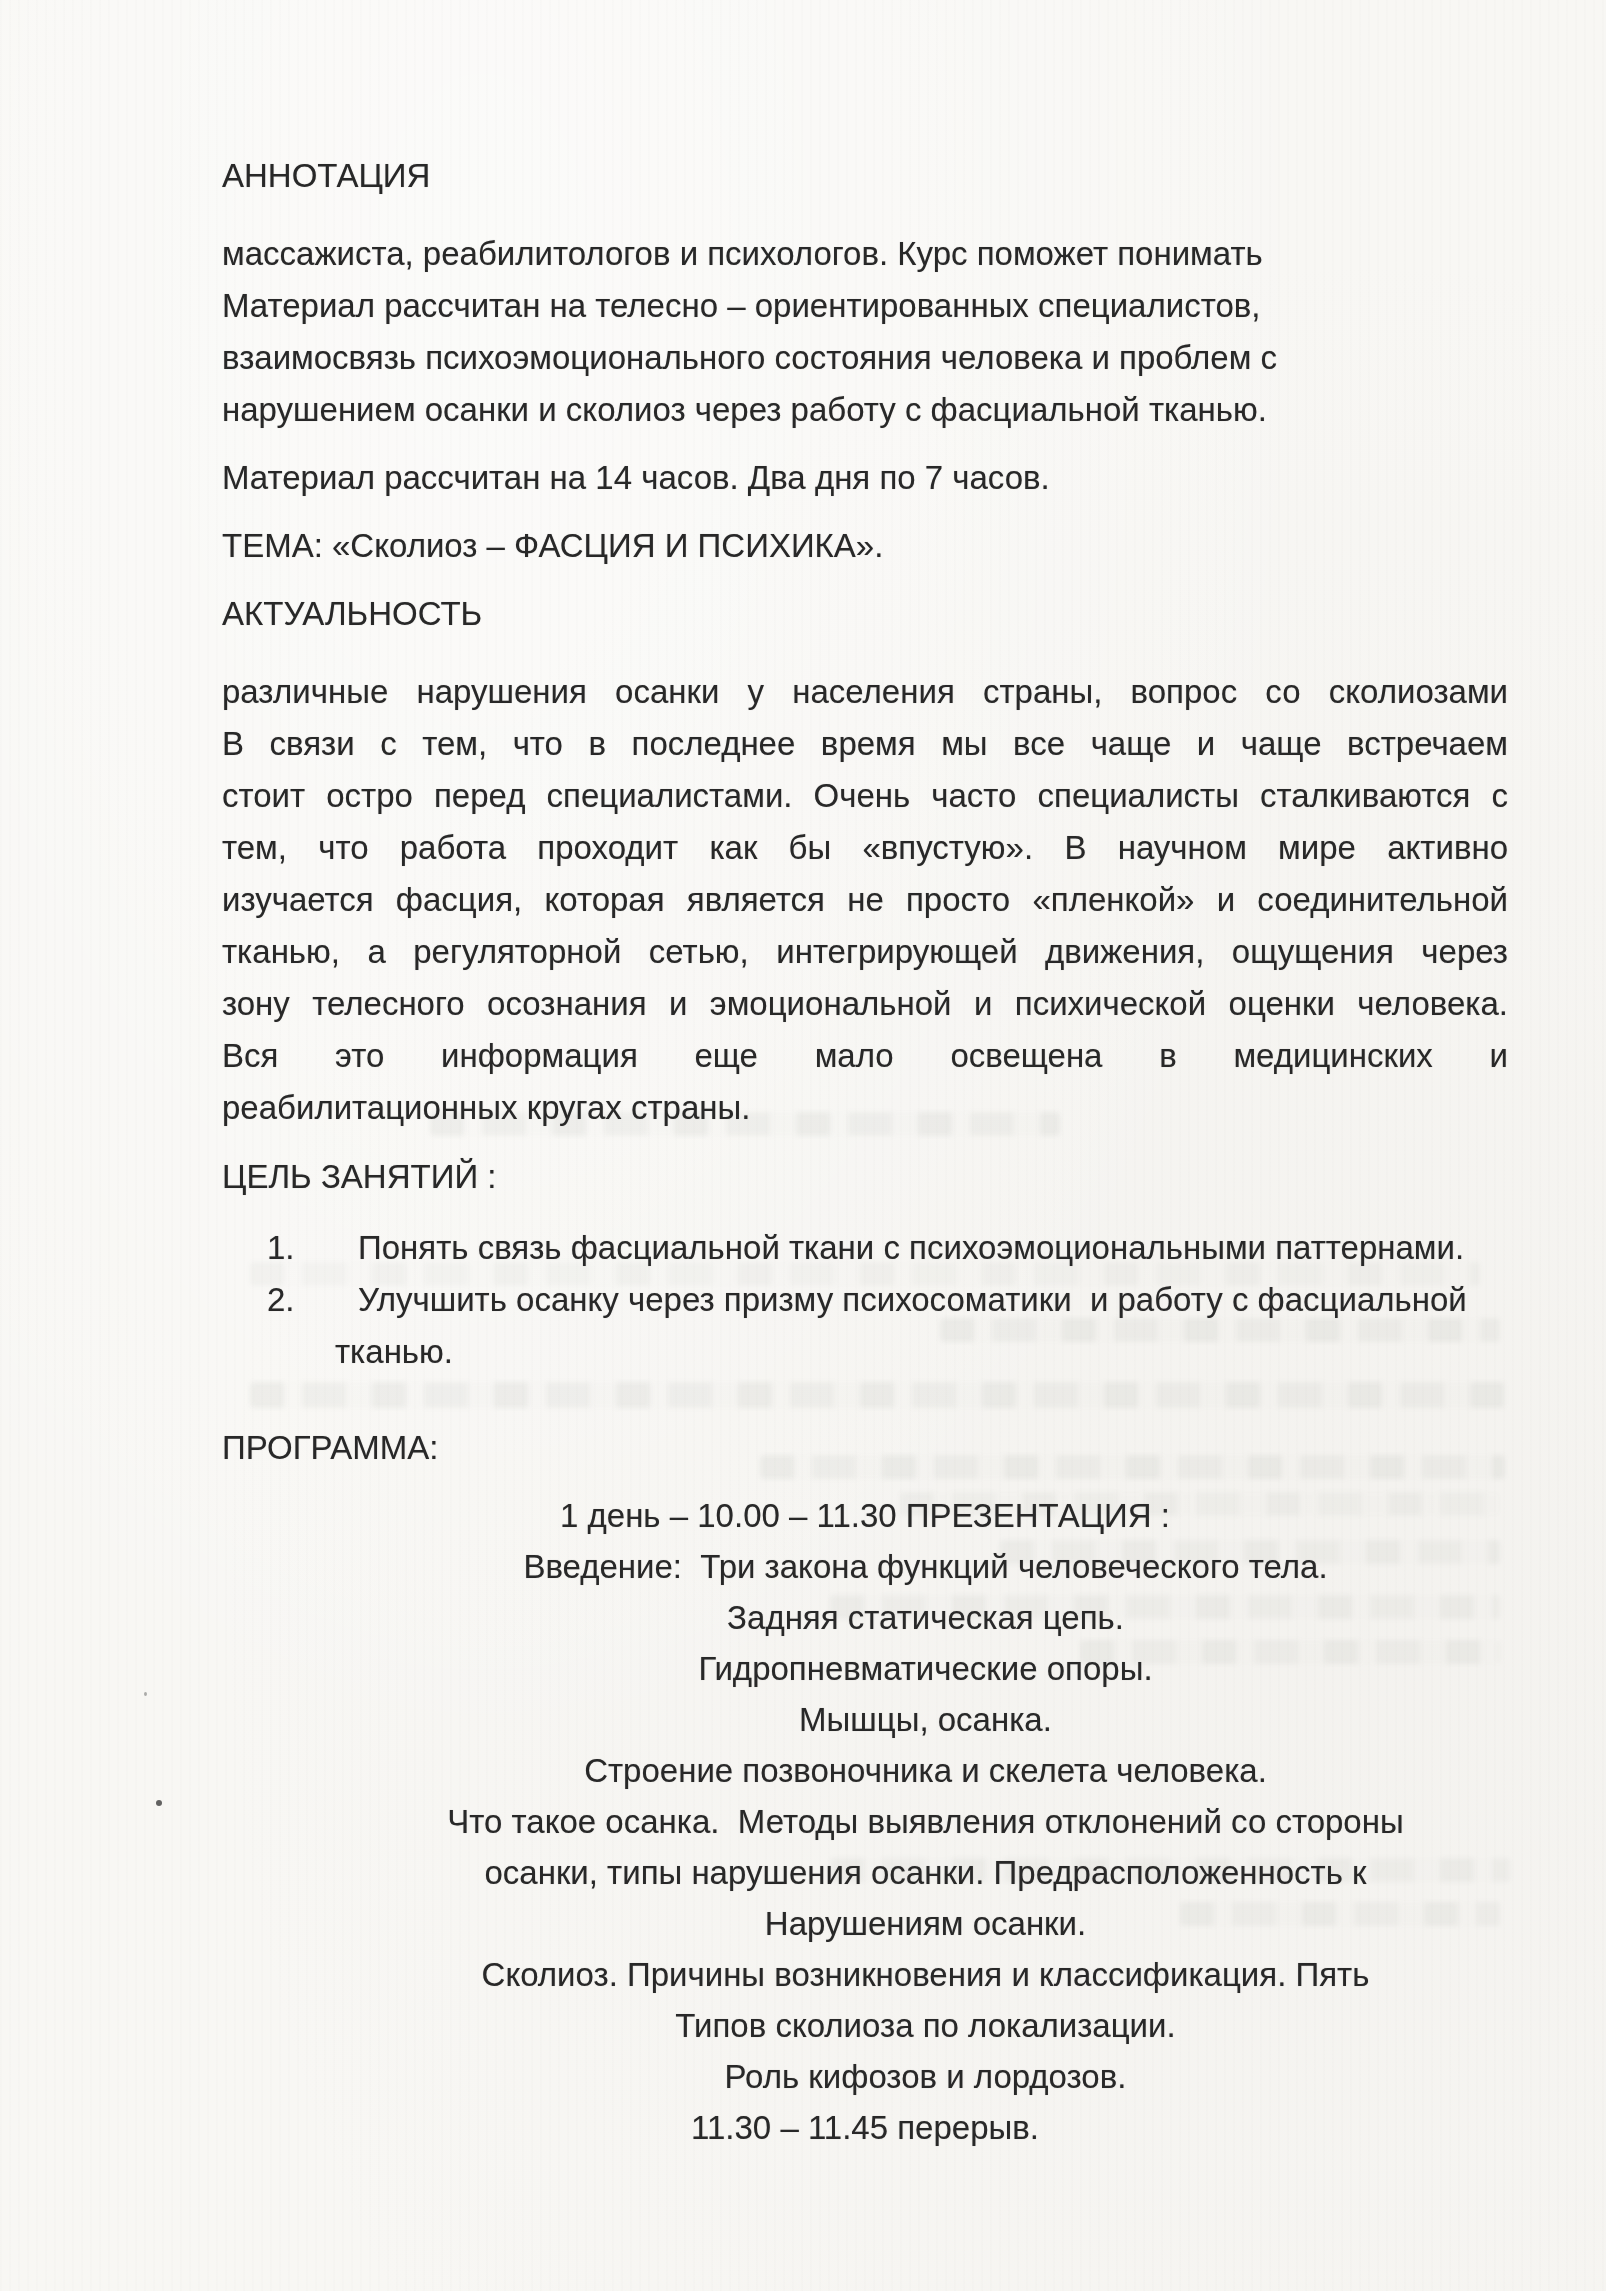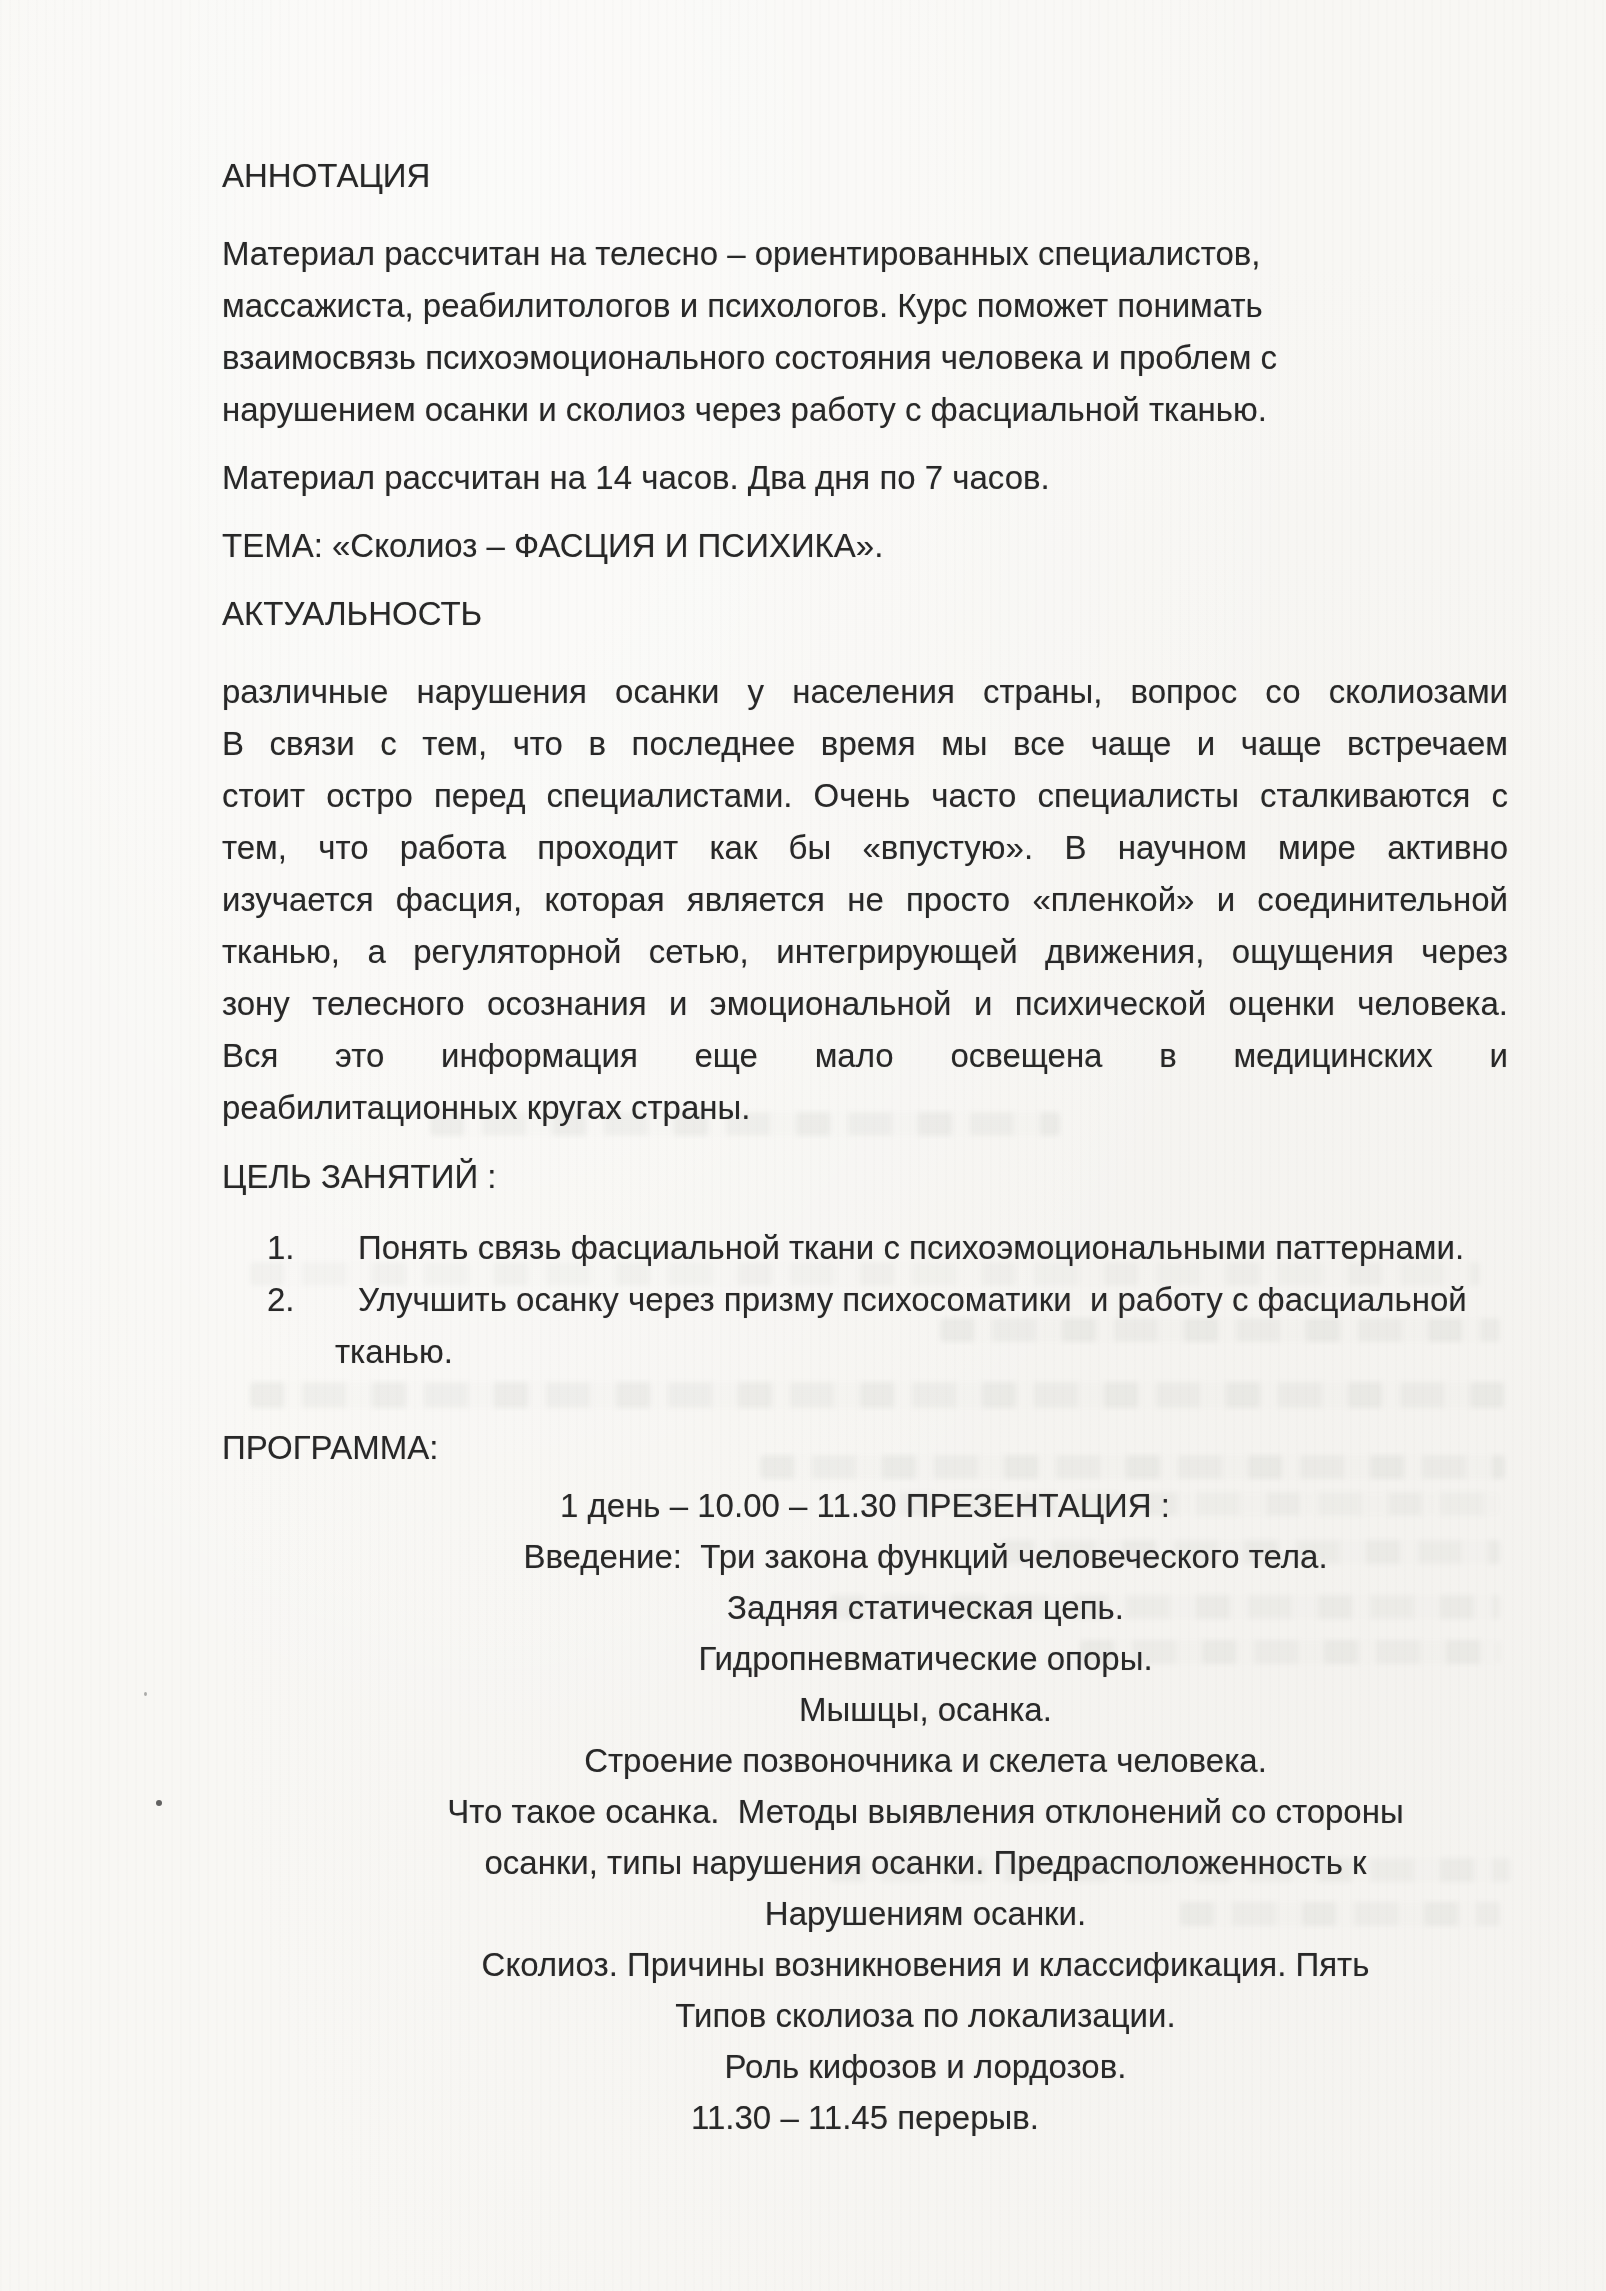--- a/index.html
+++ b/index.html
@@ -43,21 +43,21 @@
   .block { margin: 0 0 16px 0; }
   .theme { }
   .relevance-heading { margin-bottom: 26px; }
   .relevance { margin-bottom: 17px; }
   .jline { text-align: justify; text-align-last: justify; }
   .goals-heading { margin-bottom: 19px; }
   .goals { margin: 0 0 0 0; }
   .goal-item { position: relative; padding-left: 136px; }
   .goal-num { position: absolute; left: 45px; top: 0; }
   .goal-cont { margin-left: -23px; }
-  .program-heading { margin-top: 44px; margin-bottom: 6px; }
+  .program-heading { margin-top: 44px; margin-bottom: 16px; }
   .program-list div { line-height: 51px; }
   .prog-line { margin-left: 121px; white-space: pre-wrap; text-align: center; }
   .flush { margin-left: 0; }
   
   .ghost {
     position: absolute;
     height: 24px;
     border-radius: 4px;
     filter: blur(2.5px);
     opacity: 0.55;
@@ -93,22 +93,22 @@
   <div class="ghost" style="top:1902px; left:1180px; width:320px; opacity:0.5;"></div>
 
   <div class="speck" style="left:156px; top:1800px; width:6px; height:6px;"></div>
   <div class="speck" style="left:144px; top:1692px; width:3px; height:4px; opacity:0.4;"></div>
 
   <div class="content">
 
     <div class="heading line">АННОТАЦИЯ</div>
 
     <div class="block">
+      <div class="line">массажиста, реабилитологов и психологов. Курс поможет понимать</div>
       <div class="line">Материал рассчитан на телесно – ориентированных специалистов,</div>
-      <div class="line">массажиста, реабилитологов и психологов. Курс поможет понимать</div>
       <div class="line">взаимосвязь психоэмоционального состояния человека и проблем с</div>
       <div class="line">нарушением осанки и сколиоз через работу с фасциальной тканью.</div>
     </div>
 
     <div class="block line">Материал рассчитан на 14 часов. Два дня по 7 часов.</div>
 
     <div class="block theme line">ТЕМА: «Сколиоз – ФАСЦИЯ И ПСИХИКА».</div>
 
     <div class="heading relevance-heading line">АКТУАЛЬНОСТЬ</div>
 

